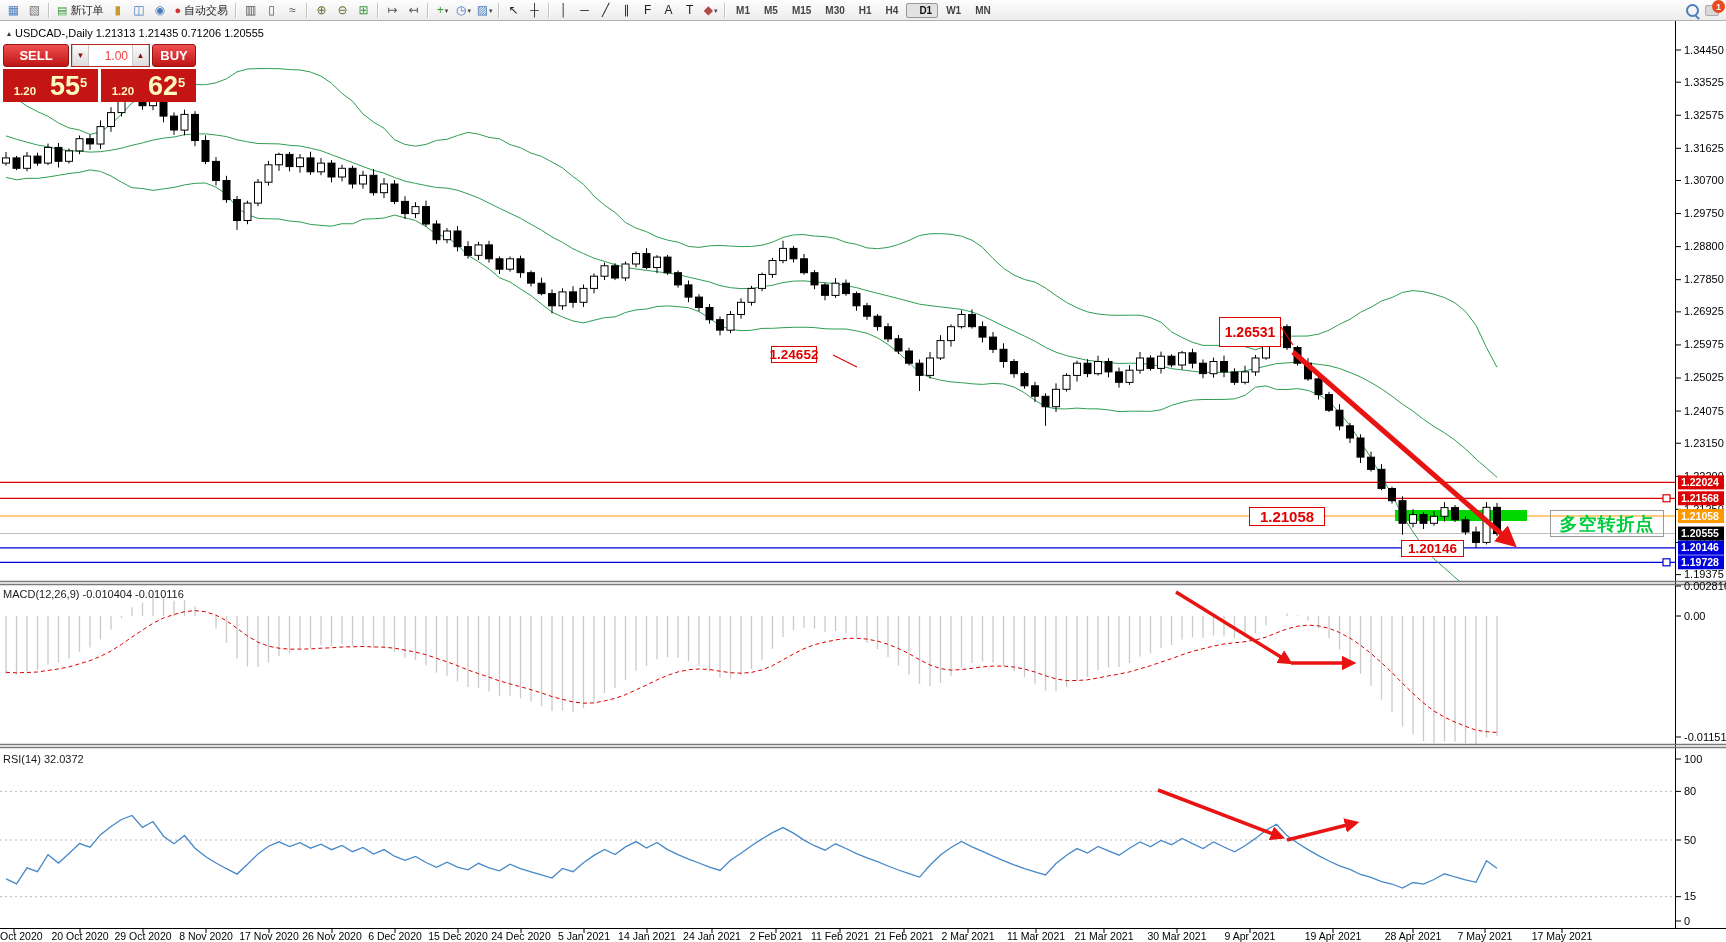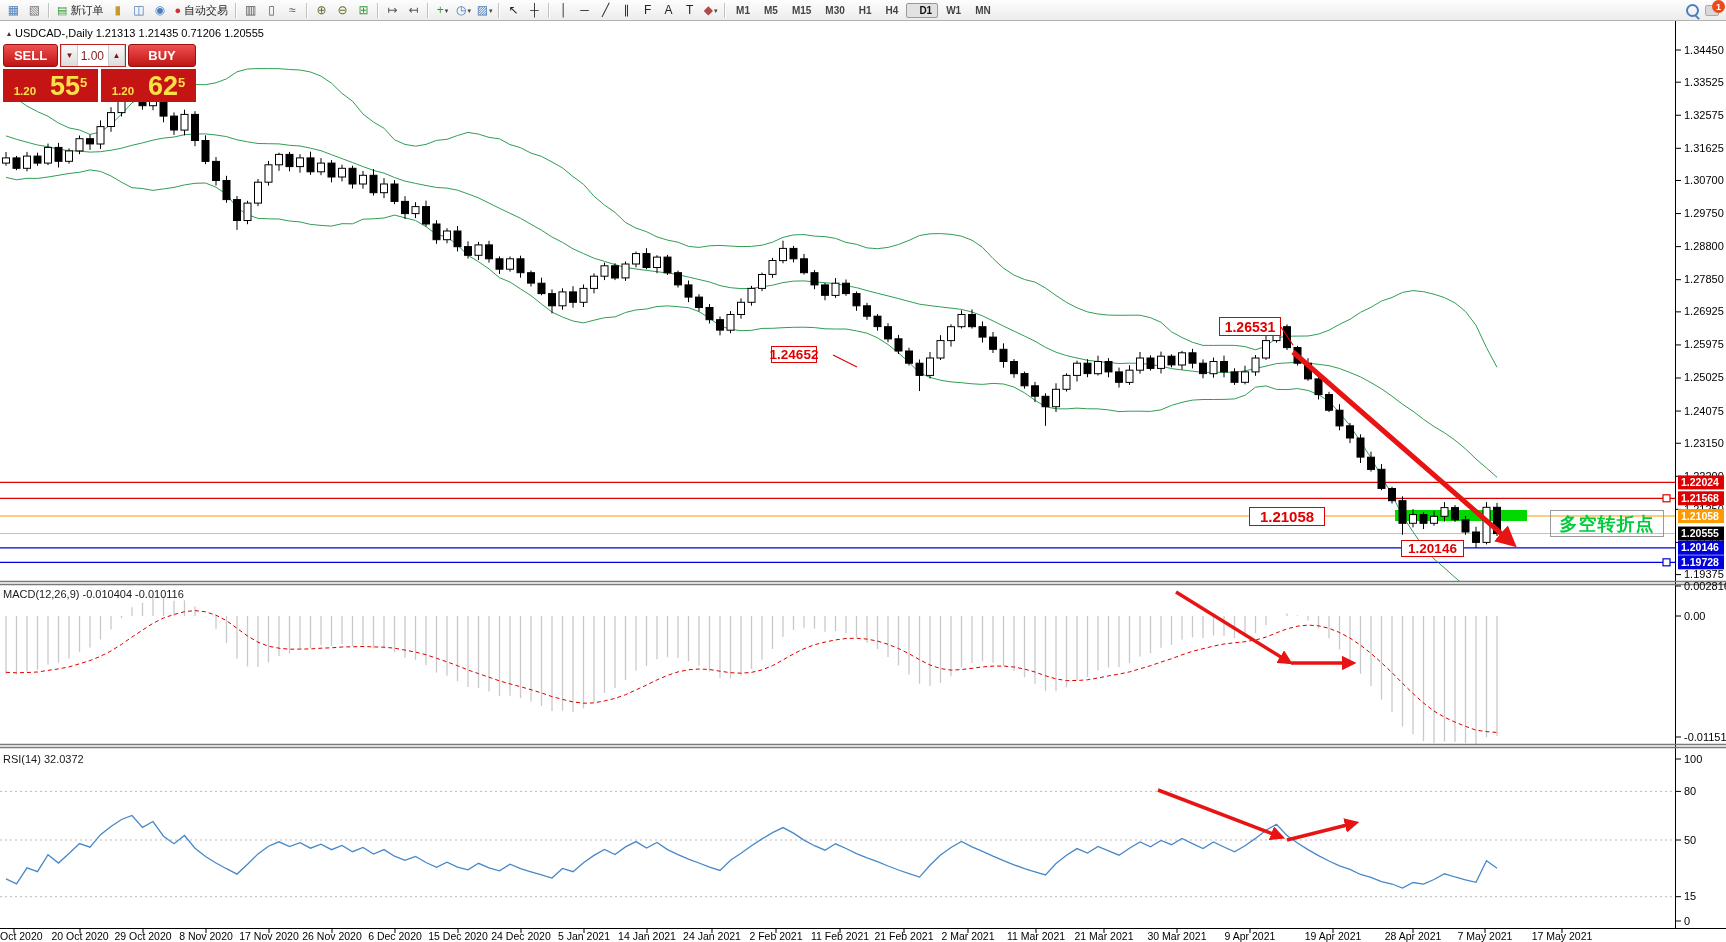--- a/index.html
+++ b/index.html
@@ -24,27 +24,27 @@
                 color:#fff;font-size:9px;font-weight:bold;display:flex;align-items:center;justify-content:center;}
   
   #title{position:absolute;left:7px;top:27px;z-index:20;font-size:11px;color:#000;display:flex;align-items:center;gap:4px;}
   #title .tick{font-size:8px;color:#333;}
   .indlabel{position:absolute;z-index:20;font-size:11px;color:#1a1a1a;}
   
   #ocp{position:absolute;left:3px;top:44px;z-index:30;width:193px;}
   #row1{display:flex;height:23px;gap:2px;}
   .rbtn{flex:0 0 auto;display:flex;align-items:center;justify-content:center;color:#fff;font-size:13px;font-weight:bold;
         background:linear-gradient(#ef5050,#c01414);border:1px solid #991010;border-radius:3px;box-sizing:border-box;}
-  #sellbtn{width:55px;} #buybtn{width:68px;}
+  #sellbtn{width:66px;} #buybtn{width:44px;}
   #vol{flex:1;display:flex;border:1px solid #bb2222;background:#fff;box-sizing:border-box;}
   .vbtn{width:15px;display:flex;align-items:center;justify-content:center;font-size:8px;color:#8a1010;
         background:linear-gradient(#fafafa,#dcdcdc);border-left:1px solid #ccc;border-right:1px solid #ccc;}
-  #volval{flex:1;display:flex;align-items:center;justify-content:flex-end;padding-right:4px;font-size:12px;color:#7f1d1d;}
+  #volval{flex:1;display:flex;align-items:center;justify-content:flex-end;padding-right:4px;font-size:12px;color:#ef4444;}
   #row2{display:flex;gap:3px;margin-top:2px;height:33px;}
-  .pbox{flex:1;background:#c51414;color:#fde047;display:flex;align-items:flex-end;justify-content:center;padding-bottom:2px;}
+  .pbox{flex:1;background:#c51414;color:#fef9c3;display:flex;align-items:flex-end;justify-content:center;padding-bottom:2px;}
   .psm{font-size:11.5px;font-weight:bold;margin-bottom:3px;}
   .pbig{font-size:27px;font-weight:bold;line-height:0.95;margin-left:14px;}
   .psup{font-size:13px;font-weight:bold;position:relative;top:-10px;}
   
   .abox{position:absolute;z-index:25;border:1px solid #e00000;background:#fff;color:#e00000;
         font-size:14px;font-weight:600;display:flex;align-items:center;justify-content:center;box-sizing:border-box;}
   #turning{position:absolute;z-index:25;border:1px solid #9a9a9a;color:#00cc3c;font-size:18px;font-weight:bold;
            letter-spacing:1px;display:flex;align-items:center;justify-content:center;box-sizing:border-box;background:transparent;}
   svg{position:absolute;left:0;top:0;z-index:5;}
   svg text{font-family:"Liberation Sans",sans-serif;}
@@ -797,17 +797,17 @@
       <span class="psm">1.20</span>
       <span class="pbig">62</span>
       <span class="psup">5</span>
     </div>
   </div>
 </div>
 
 <div class="indlabel" style="left:3px;top:588px;">MACD(12,26,9) -0.010404 -0.010116</div>
 <div class="indlabel" style="left:3px;top:753px;">RSI(14) 32.0372</div>
 
-<div class="abox" style="left:1219px;top:317px;width:62px;height:19px;">1.26531</div>
+<div class="abox" style="left:1219px;top:317px;width:62px;height:30px;">1.26531</div>
 <div class="abox" style="left:771px;top:346px;width:46px;height:17px;font-size:13.5px;">1.24652</div>
 <div class="abox" style="left:1249px;top:507px;width:76px;height:19px;font-size:15px;">1.21058</div>
 <div class="abox" style="left:1401px;top:540px;width:63px;height:17px;font-size:13.5px;">1.20146</div>
 <div id="turning" style="left:1550px;top:510px;width:114px;height:27px;">多空转折点</div>
 
 </body></html>

